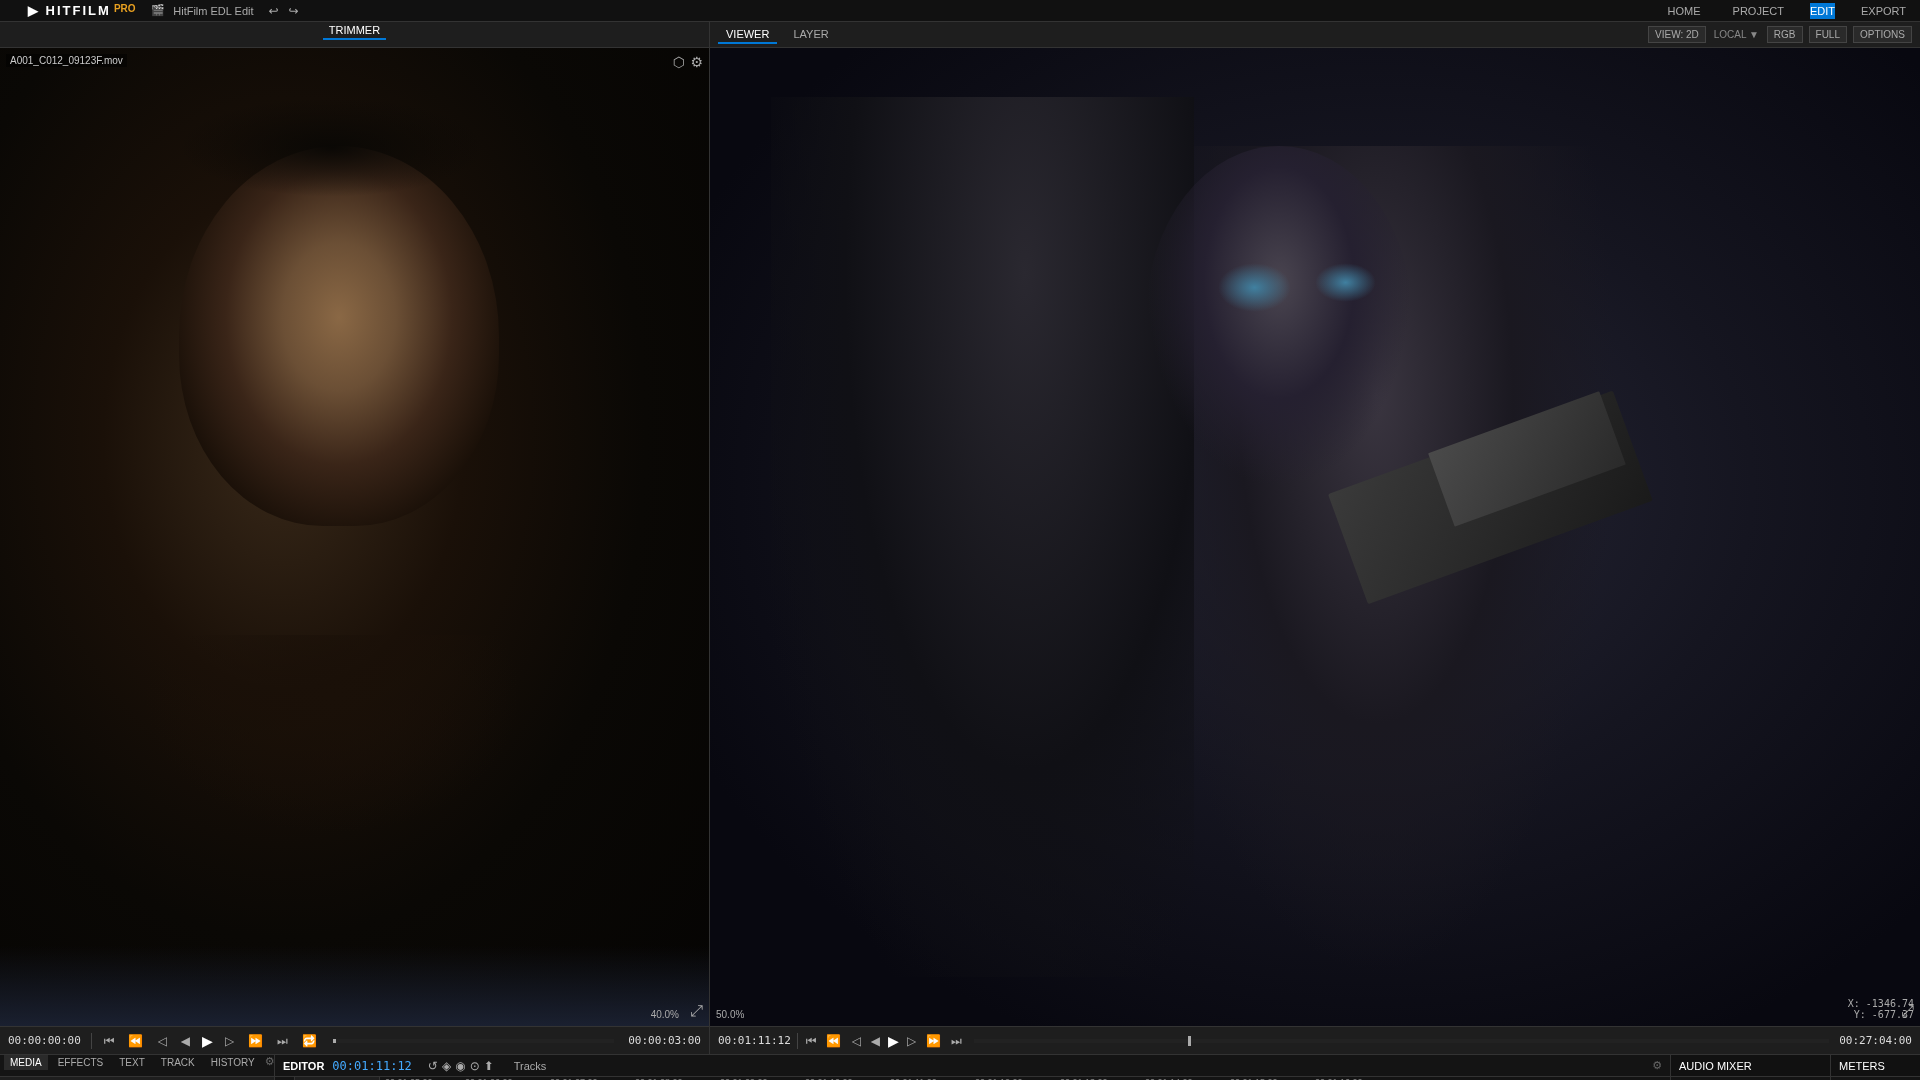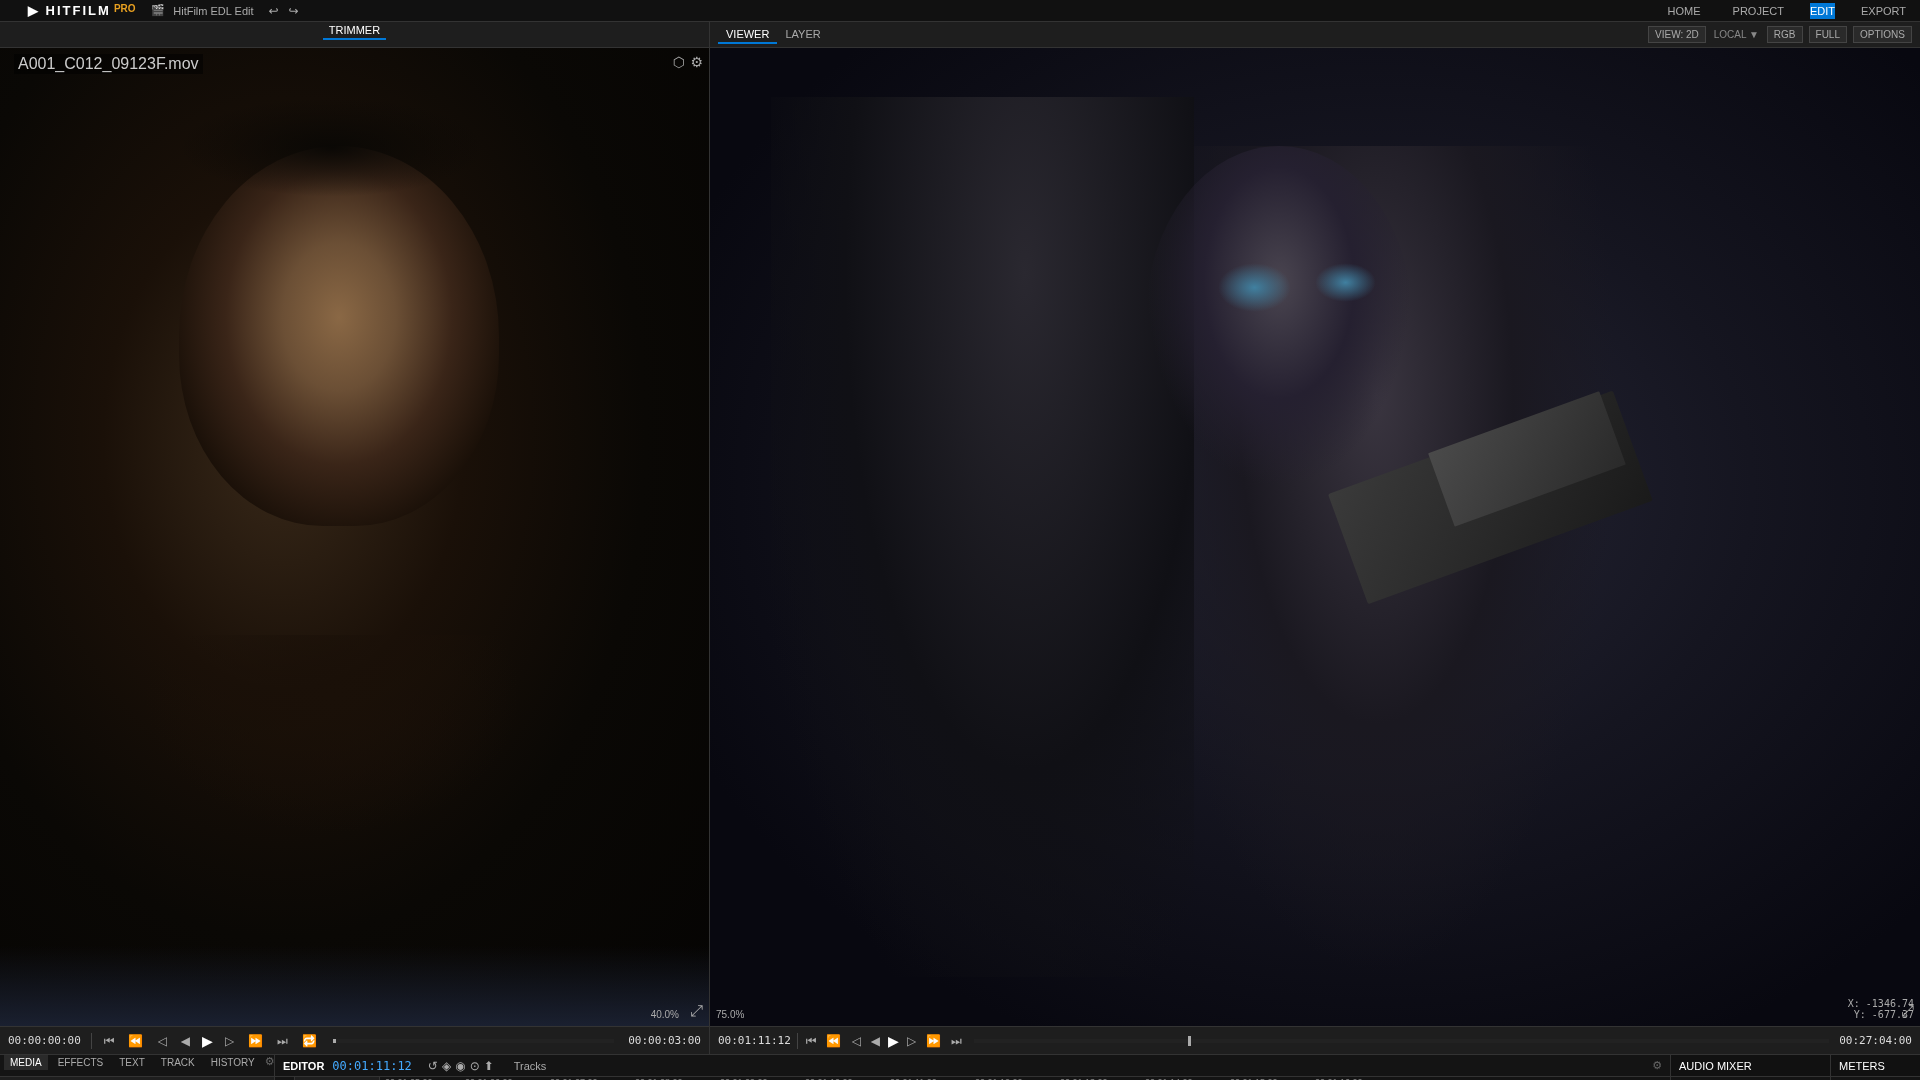--- a/index.html
+++ b/index.html
@@ -106,23 +106,23 @@
     
     #preview-left {
       flex: 1;
       background: #0a0a0a;
       position: relative;
       overflow: hidden;
     }
     .preview-label {
       position: absolute;
       top: 6px;
-      left: 14px;
+      left: 6px;
       color: #ccc;
-      font-size: 16px;
+      font-size: 10px;
       background: rgba(0,0,0,0.5);
       padding: 1px 4px;
     }
     .preview-settings {
       position: absolute;
       top: 6px;
       right: 6px;
       color: #aaa;
       font-size: 14px;
       cursor: pointer;
@@ -190,20 +190,21 @@
     }
 
     
     #viewer-controls {
       height: 26px;
       background: #1e1e1e;
       display: flex;
       align-items: center;
       padding: 0 8px;
       border-bottom: 1px solid #333;
+      gap: 8px;
     }
     .viewer-tab {
       color: #aaa;
       font-size: 11px;
       cursor: pointer;
       padding: 2px 8px;
       border-bottom: 2px solid transparent;
     }
     .viewer-tab.active {
       color: #fff;
@@ -541,21 +542,21 @@
         <div style="position:absolute;left:36%;top:10%;width:22%;height:35%;background:radial-gradient(ellipse at 50% 40%, #4a4550 0%, #252030 40%, transparent 70%);border-radius:50%;"></div>
 
         <div style="position:absolute;left:42%;top:22%;width:6%;height:5%;background:radial-gradient(ellipse,#4080a0 0%,transparent 70%);border-radius:50%;"></div>
         <div style="position:absolute;left:50%;top:22%;width:5%;height:4%;background:radial-gradient(ellipse,#4080a0 0%,transparent 70%);border-radius:50%;"></div>
       </div>
       <div class="coord-display">
         <div>X: -1346.74</div>
         <div>Y: -677.37</div>
       </div>
       <div style="position:absolute;bottom:6px;left:6px;color:#aaa;font-size:10px;">
-        <span>75.0%</span>
+        <span>50.0%</span>
       </div>
       <div style="position:absolute;bottom:6px;right:6px;font-size:16px;color:#aaa;cursor:pointer;">⤢</div>
     </div>
 
     <div id="playback-right">
       <span class="right-time">00:01:11:12</span>
       <div class="separator"></div>
       <span class="control-btn">⏮</span>
       <span class="control-btn">⏪</span>
       <span class="control-btn">◁</span>

